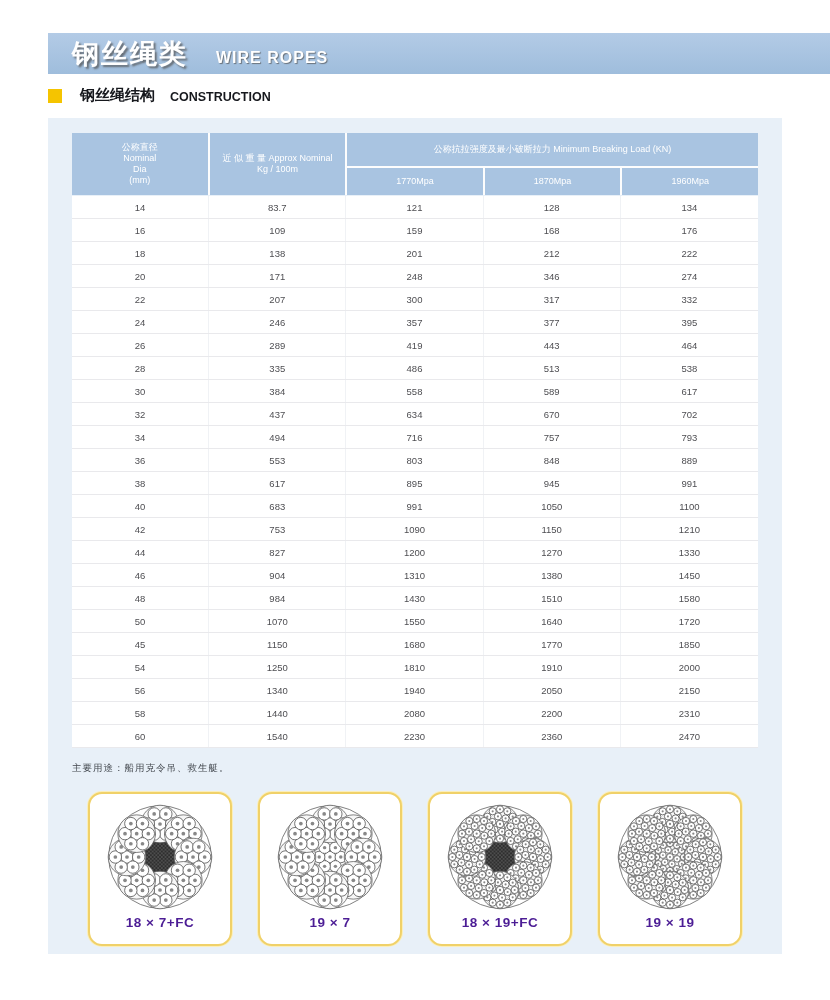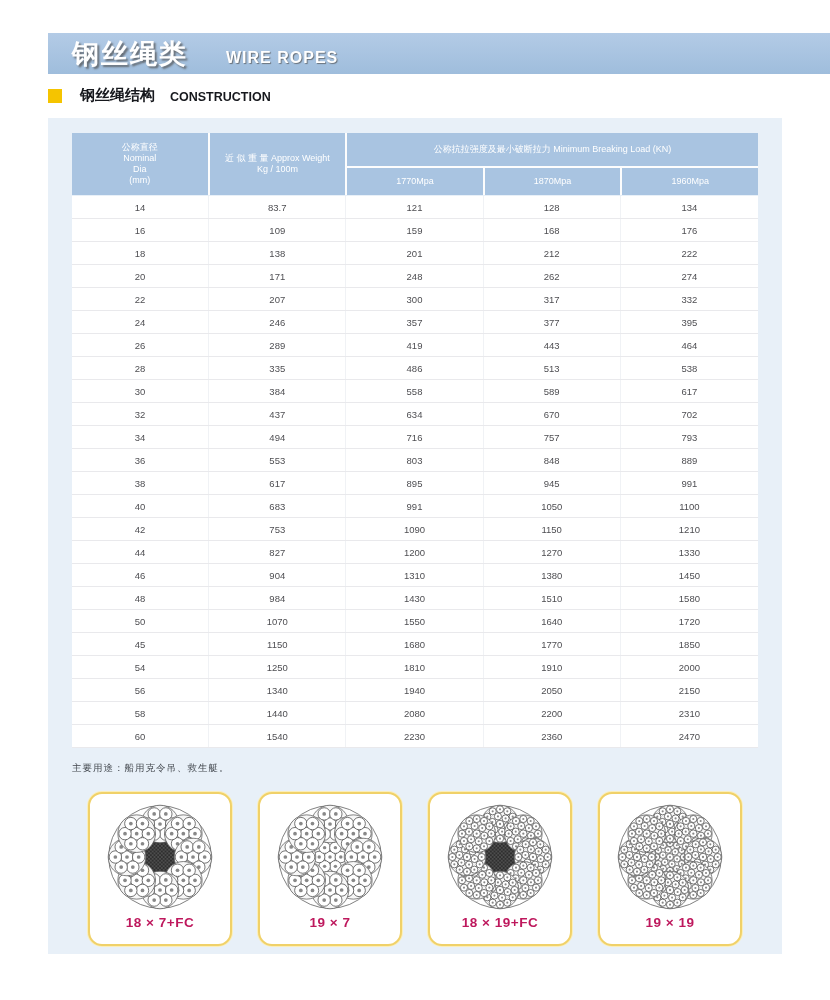--- a/index.html
+++ b/index.html
@@ -13,21 +13,21 @@
   .banner {
     position:absolute; left:48px; top:33px; right:0; height:41px;
     background:linear-gradient(#b3cbe6,#9fbddc);
     display:flex; align-items:center; padding-left:24px;gap:28px;
   }
   .banner .zh {
     color:#fff; font-size:27px; font-weight:bold; letter-spacing:2px;
     text-shadow:2px 2px 2px rgba(80,80,80,.75);
   }
   .banner .en {
-    color:#fff; font-size:16px; font-weight:bold; margin-left:10px; margin-top:8px;
+    color:#fff; font-size:16px; font-weight:bold; margin-left:0; margin-top:8px;
     letter-spacing:1px; text-shadow:1px 1px 1px rgba(80,80,80,.7);
   }
 
   
   .section-heading {
     position:absolute; left:48px; top:86px; display:flex; align-items:center;gap:9px;
   }
   .section-heading .sq {
     width:14px; height:14px; background:#f5c400; margin-right:9px; flex:0 0 auto;
   }
@@ -82,21 +82,21 @@
   }
   .card {
     width:144px; height:154px; background:#ffffff;
     border:2px solid #f0d169; border-radius:14px;
     box-shadow:0 0 0 1px #fbeeb9;
     display:flex; flex-direction:column; align-items:center;
   }
   .rope-img { width:110px; height:112px; margin-top:7px; }
   .rope-img svg { width:100%; height:100%; display:block; }
   .rope-label {
-    font-size:13.5px; font-weight:bold; color:#be185d; margin-top:2px;
+    font-size:13.5px; font-weight:bold; color:#4c1d95; margin-top:2px;
     letter-spacing:.5px;
   }
 </style>
 </head>
 <body>
 
 <div class="banner">
   <span class="zh">钢丝绳类</span>
   <span class="en">WIRE ROPES</span>
 </div>
@@ -111,21 +111,21 @@
 
   <div class="rope-table">
     <div class="thead">
       <div class="cell c1" id="hcol1">
           <div>公称直径</div>
           <div>Nominal</div>
           <div>Dia</div>
           <div>(mm)</div>
         </div>
       <div class="cell c2" id="hcol2">
-          <div>近 似 重 量 Approx Weight</div>
+          <div>近 似 重 量 Approx Nominal</div>
           <div>Kg / 100m</div>
         </div>
       <div class="cell c3">公称抗拉强度及最小破断拉力 Minimum Breaking Load (KN)</div>
       <div class="cell s1">1770Mpa</div>
       <div class="cell s2">1870Mpa</div>
       <div class="cell s3">1960Mpa</div>
     </div>
     <div class="tbody" id="tbody">
         <div class="trow">
           <div class="td">14</div>
@@ -145,21 +145,21 @@
           <div class="td">18</div>
           <div class="td">138</div>
           <div class="td">201</div>
           <div class="td">212</div>
           <div class="td">222</div>
         </div>
         <div class="trow">
           <div class="td">20</div>
           <div class="td">171</div>
           <div class="td">248</div>
-          <div class="td">262</div>
+          <div class="td">346</div>
           <div class="td">274</div>
         </div>
         <div class="trow">
           <div class="td">22</div>
           <div class="td">207</div>
           <div class="td">300</div>
           <div class="td">317</div>
           <div class="td">332</div>
         </div>
         <div class="trow">

